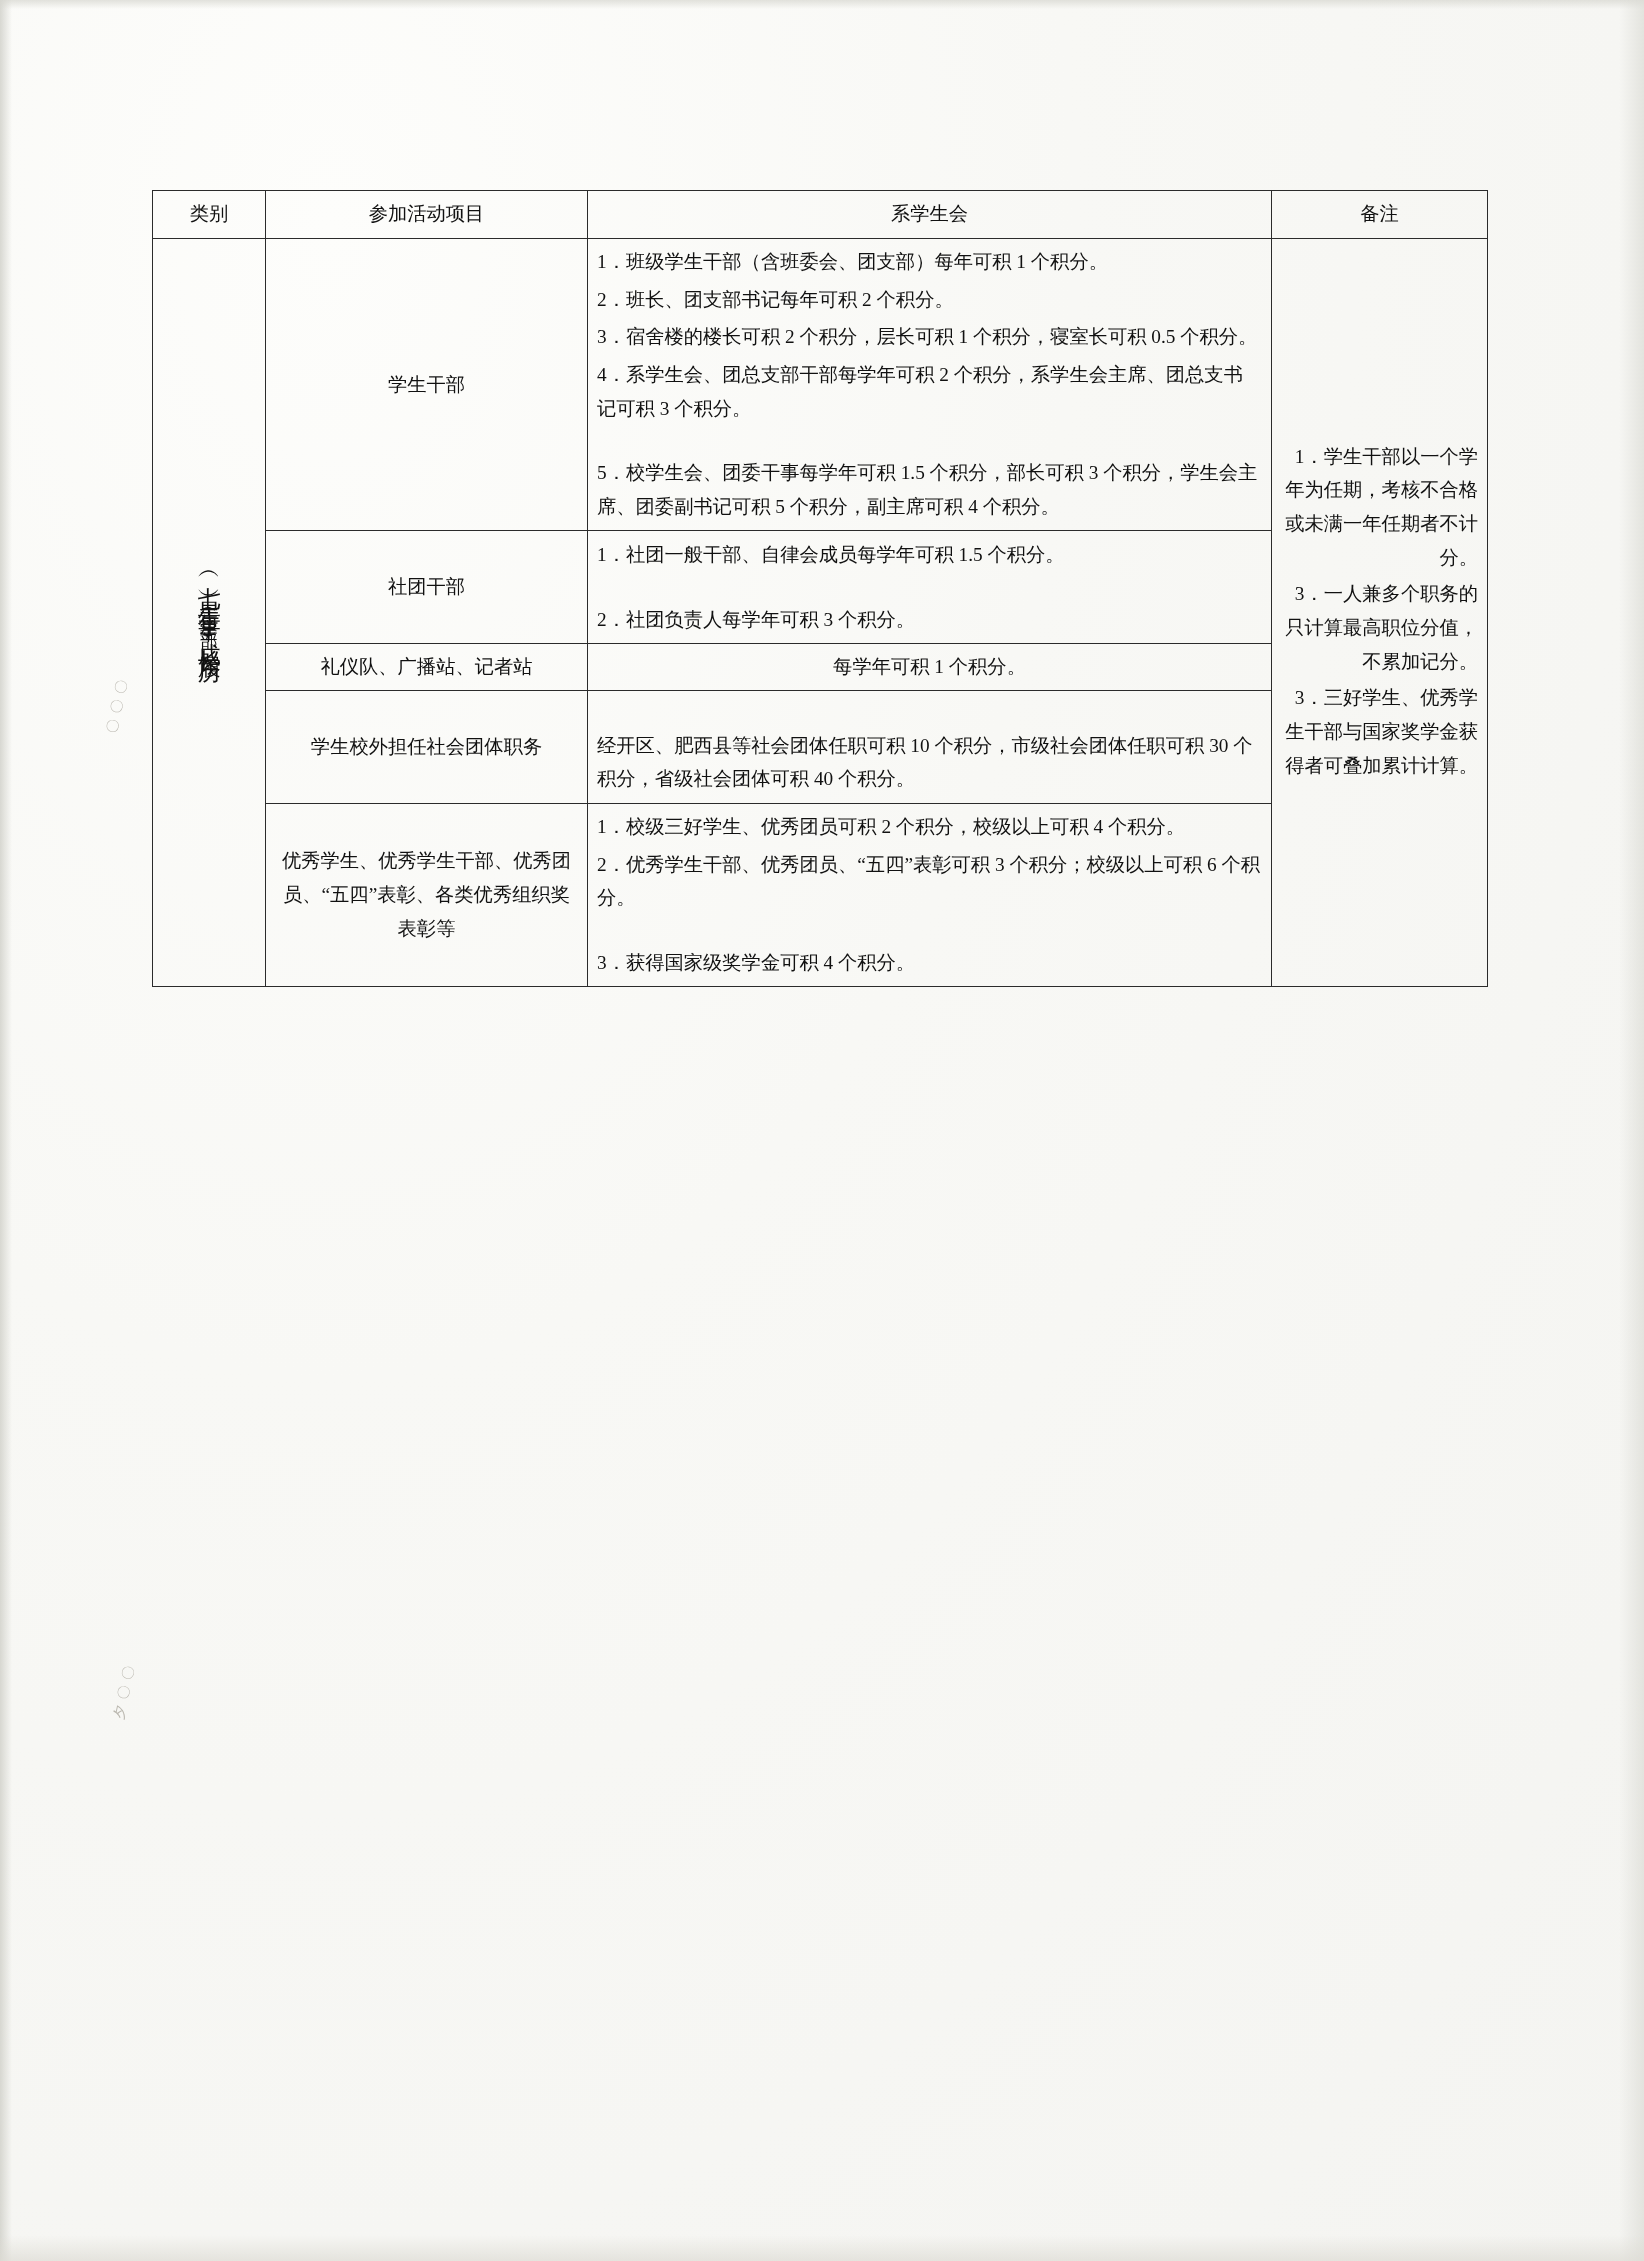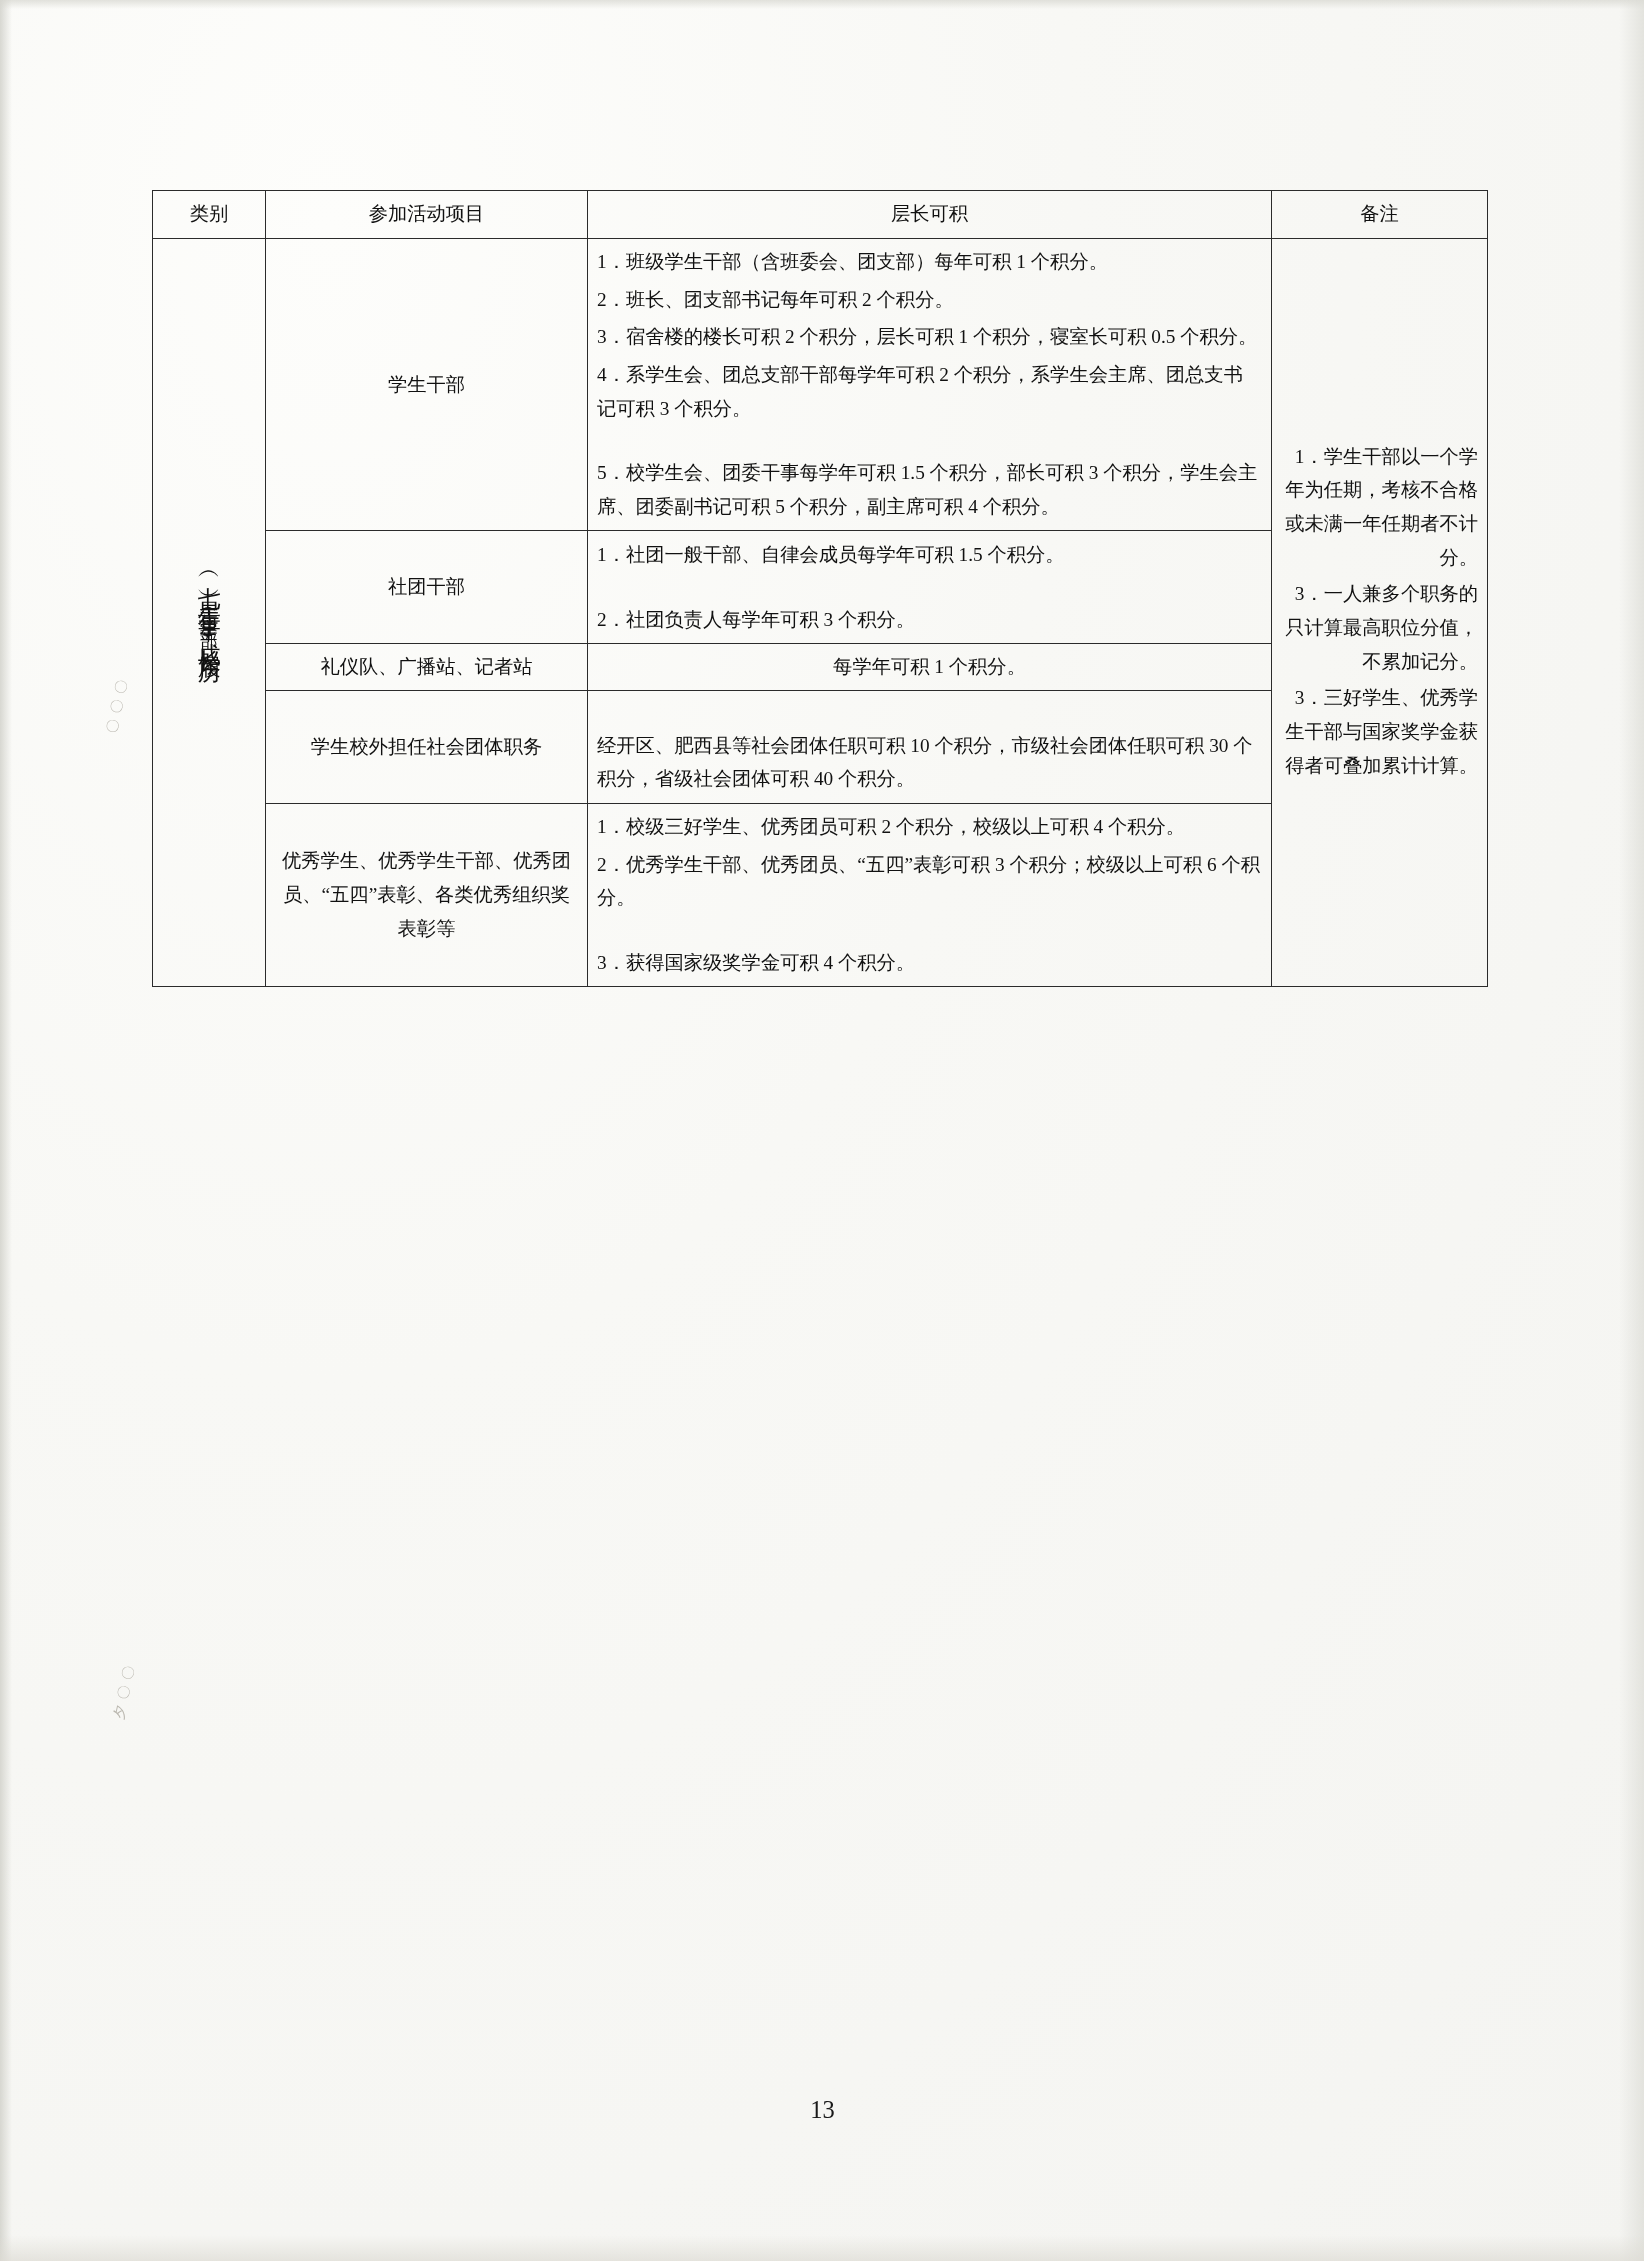--- a/index.html
+++ b/index.html
@@ -178,21 +178,21 @@
       <colgroup>
         <col class="c-category">
         <col class="c-item">
         <col class="c-standard">
         <col class="c-remark">
       </colgroup>
       <thead>
         <tr>
           <td>类别</td>
           <td>参加活动项目</td>
-          <td>层长可积</td>
+          <td>系学生会</td>
           <td>备注</td>
         </tr>
       </thead>
       <tbody>
         <tr>
           <td class="vertical-cell" rowspan="5">
             <div class="vertical-text">
               <span>（七）星青年</span><span class="small">（学生干部）</span><span>成长履历</span>
             </div>
           </td>
@@ -232,15 +232,14 @@
           <td class="cell-body">
             <p>1．校级三好学生、优秀团员可积 2 个积分，校级以上可积 4 个积分。</p>
             <p>2．优秀学生干部、优秀团员、“五四”表彰可积 3 个积分；校级以上可积 6 个积分。</p>
             <p>3．获得国家级奖学金可积 4 个积分。</p>
           </td>
         </tr>
       </tbody>
     </table>
   </div>
 
-  <div class="page-number">13</div>
 </div>
 
 
 </body></html>

